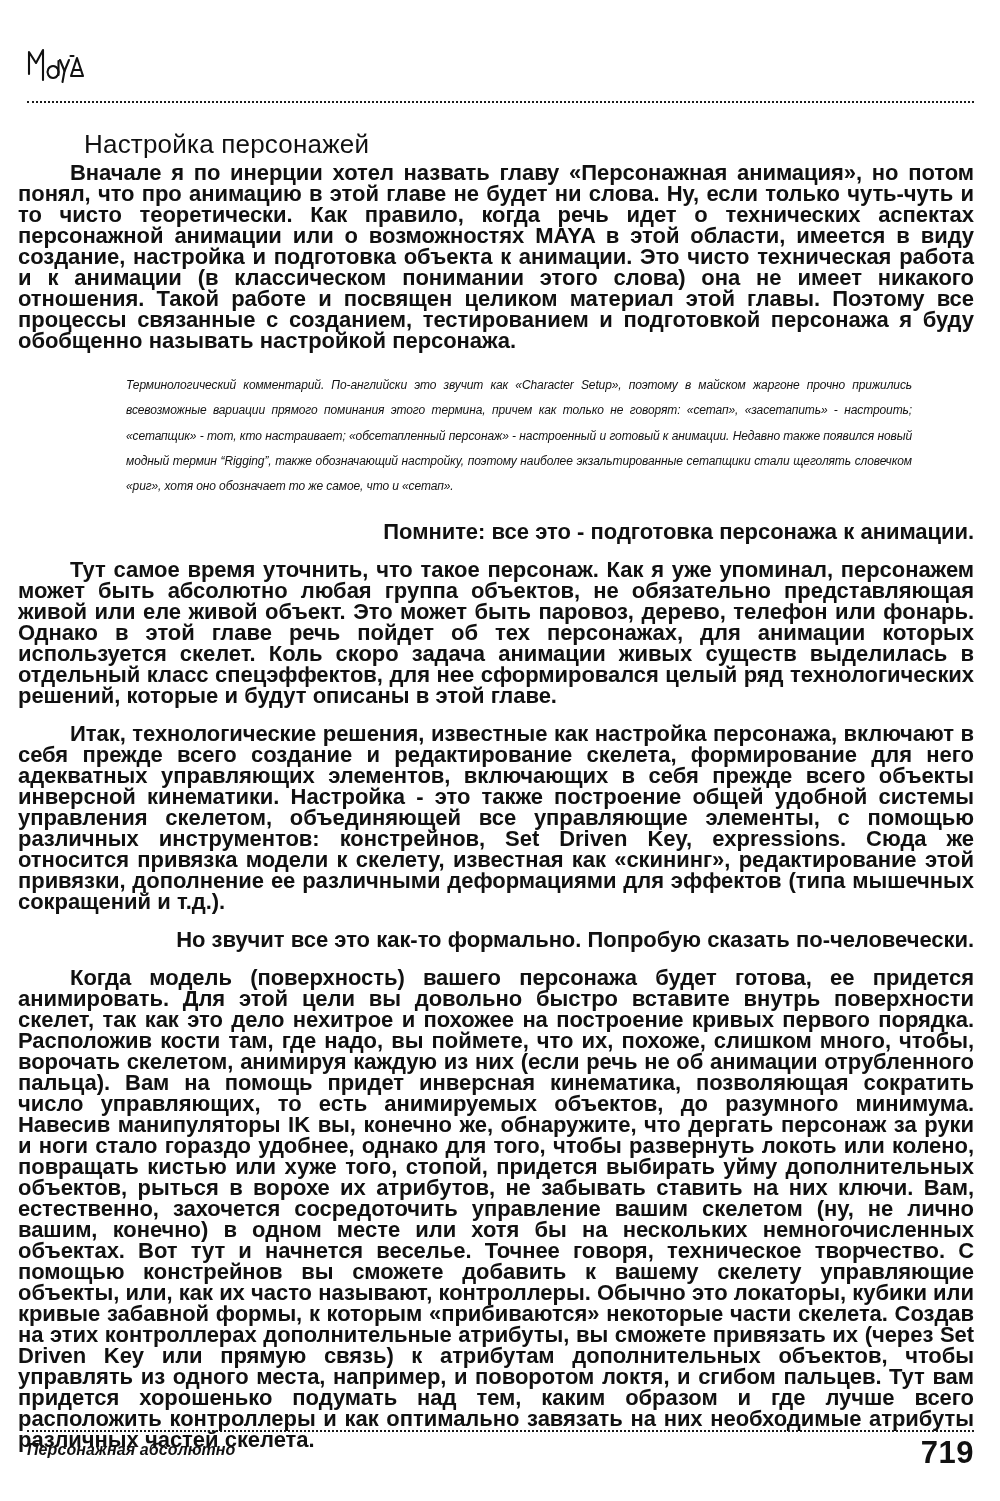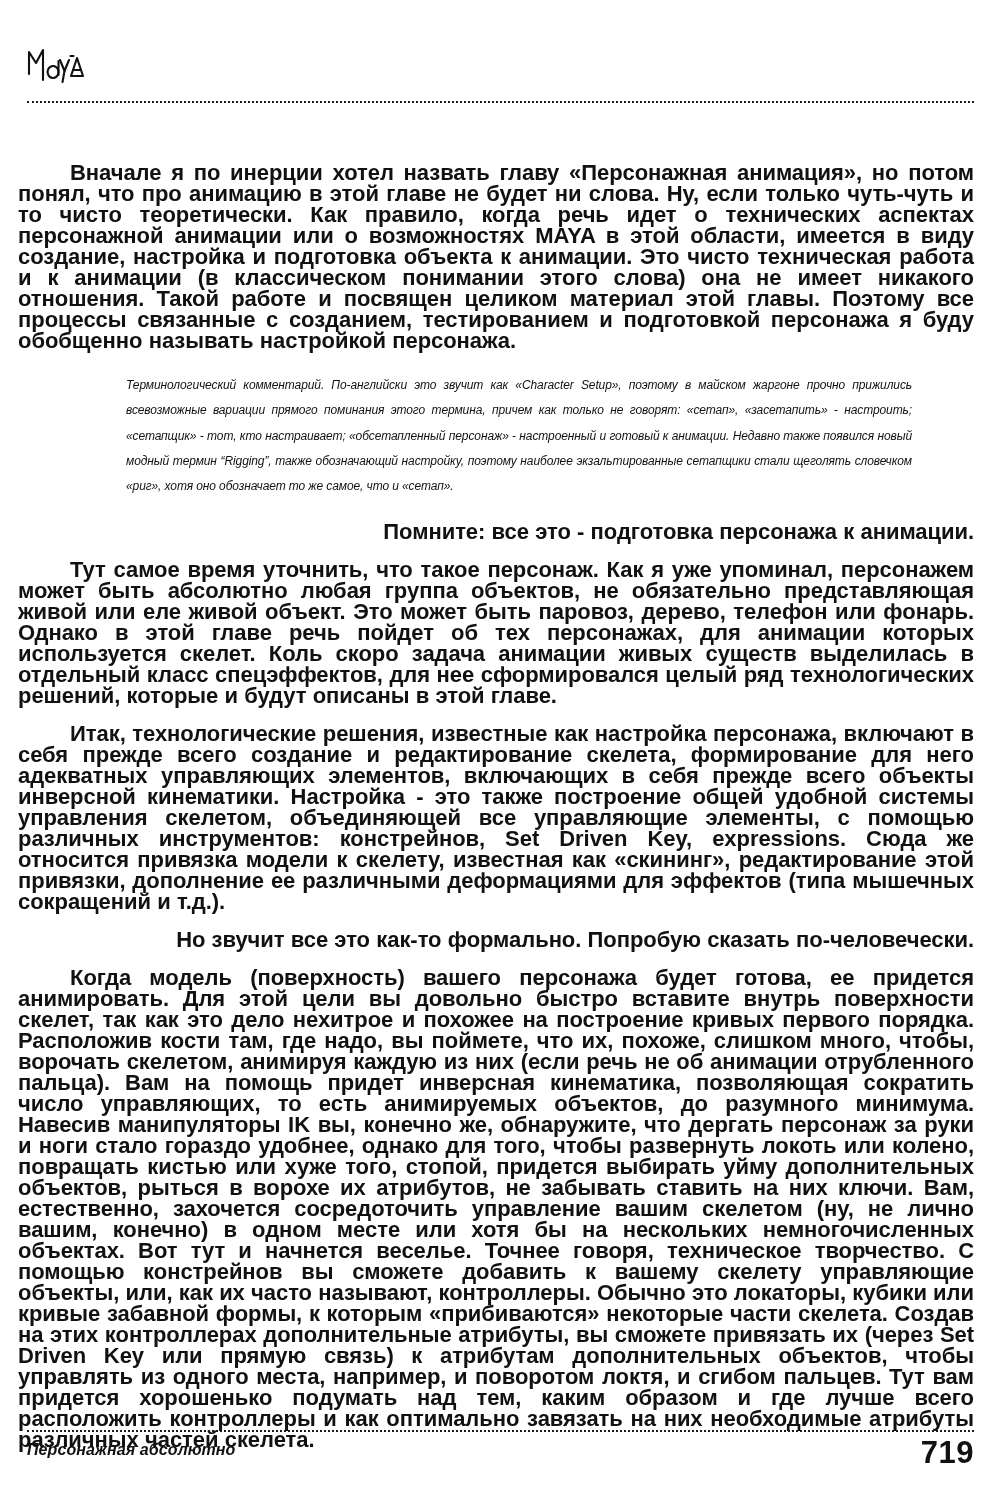--- a/index.html
+++ b/index.html
@@ -151,20 +151,21 @@
           <path d="M45 32 L51 14 L57 32 Z"></path>
           <path d="M47.5 26 L54.5 26"></path>
 
           <path d="M44.5 12 L47.5 12"></path>
         </g>
       </svg>
     </div>
     <div class="rule-dotted rule-top"></div>
   </div>
 
+  <h1 class="chapter-title">Настройка персонажей</h1>
 
   <div class="body-col">
 
     <p class="para">Вначале я по инерции хотел назвать главу «Персонажная анимация», но потом понял, что про анимацию в этой главе не будет ни слова. Ну, если только чуть-чуть и то чисто теоретически. Как правило, когда речь идет о технических аспектах персонажной анимации или о возможностях MAYA в этой области, имеется в виду создание, настройка и подготовка объекта к анимации. Это чисто техническая работа и к анимации (в классическом понимании этого слова) она не имеет никакого отношения. Такой работе и посвящен целиком материал этой главы. Поэтому все процессы связанные с созданием, тестированием и подготовкой персонажа я буду обобщенно называть настройкой персонажа.</p>
 
     <div class="note">Терминологический комментарий. По-английски это звучит как «Character Setup», поэтому в майском жаргоне прочно прижились всевозможные вариации прямого поминания этого термина, причем как только не говорят: «сетап», «засетапить» - настроить; «сетапщик» - тот, кто настраивает; «обсетапленный персонаж» - настроенный и готовый к анимации. Недавно также появился новый модный термин “Rigging”, также обозначающий настройку, поэтому наиболее экзальтированные сетапщики стали щеголять словечком «риг», хотя оно обозначает то же самое, что и «сетап».</div>
 
     <p class="para center-lead">Помните: все это - подготовка персонажа к анимации.</p>
 
     <p class="para">Тут самое время уточнить, что такое персонаж. Как я уже упоминал, персонажем может быть абсолютно любая группа объектов, не обязательно представляющая живой или еле живой объект. Это может быть паровоз, дерево, телефон или фонарь. Однако в этой главе речь пойдет об тех персонажах, для анимации которых используется скелет. Коль скоро задача анимации живых существ выделилась в отдельный класс спецэффектов, для нее сформировался целый ряд технологических решений, которые и будут описаны в этой главе.</p>

